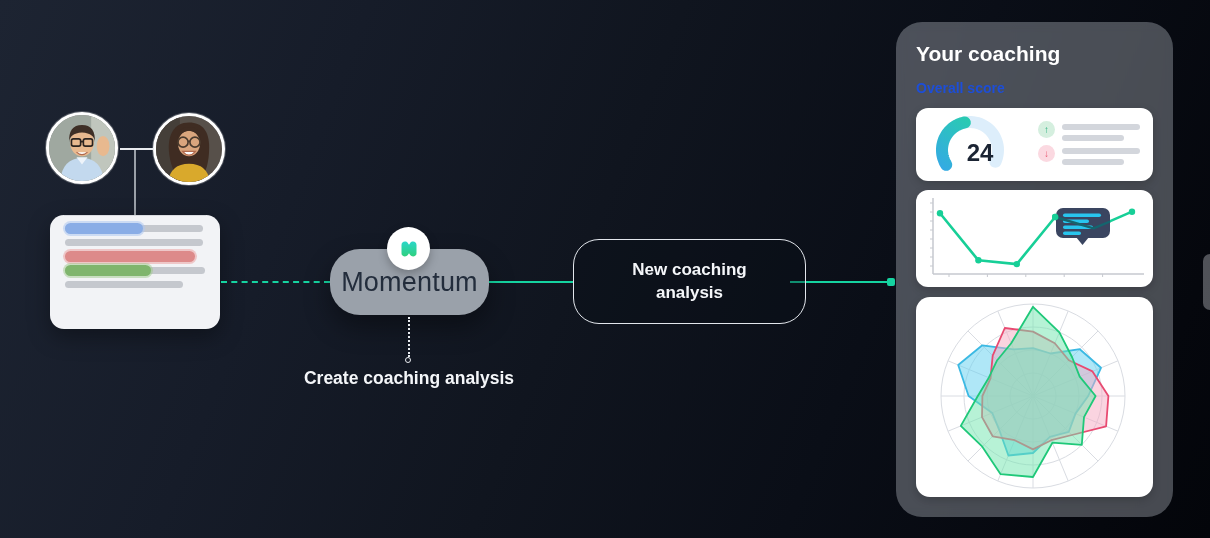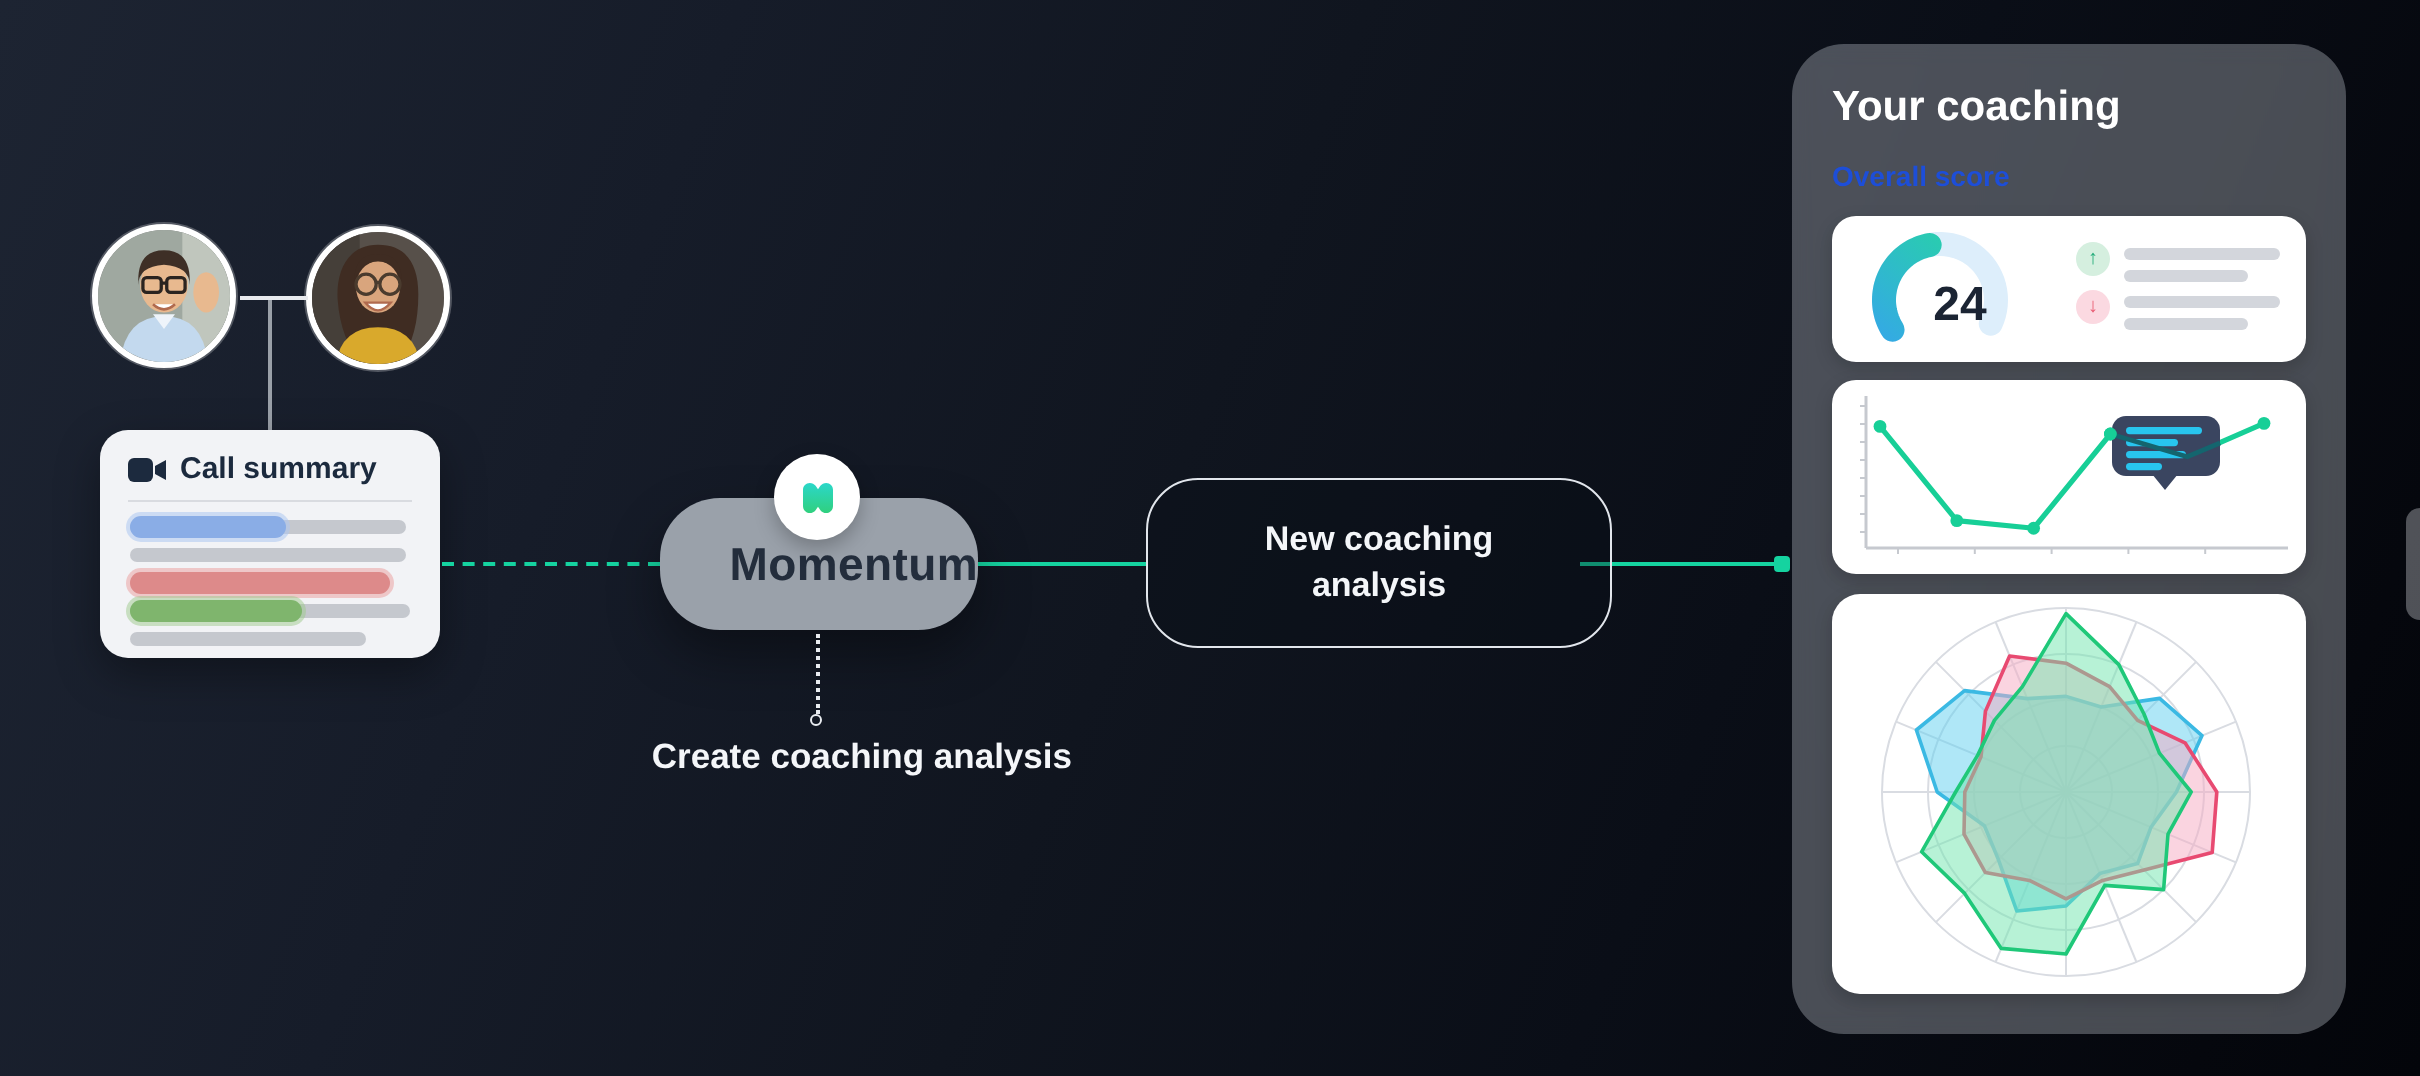--- a/index.html
+++ b/index.html
@@ -39,31 +39,31 @@
                border-top:2px dashed var(--accent,#15d3a0); }
   .solid-line { position:absolute; height:2px; background:var(--accent,#15d3a0); top:281px; }
   #line1 { left:489px; width:84px; }
   #line2 { left:790px; width:101px; }
   .end-dot { position:absolute; left:887px; top:278px; width:8px; height:8px;
              border-radius:2px; background:var(--accent,#15d3a0); }
 
   
   .momentum { position:absolute; left:330px; top:249px; width:159px; height:66px;
               background:var(--momentum-bg,#9aa1aa); border-radius:30px;
-              display:flex; align-items:center; justify-content:flex-end;
-              color:#232d3c; font-size:23px; font-weight:700; letter-spacing:.2px;
+              display:flex; align-items:center; justify-content:center;
+              color:#232d3c; font-size:27px; font-weight:400; letter-spacing:.2px;
               box-shadow:0 12px 26px rgba(0,0,0,.38); }
   .logo-circle { position:absolute; left:387px; top:227px; width:43px; height:43px;
                  background:#fff; border-radius:50%; display:flex; align-items:center; justify-content:center;
                  box-shadow:0 4px 10px rgba(0,0,0,.25); }
   .dot-line { position:absolute; left:408px; top:317px; height:40px; width:0;
               border-left:2px dotted #e9ecf0; }
   .dot-end { position:absolute; left:405px; top:357px; width:6px; height:6px;
              border:1.5px solid #e9ecf0; border-radius:50%; }
-  .action-label { position:absolute; left:316px; top:368px; width:220px; text-align:right;
+  .action-label { position:absolute; left:299px; top:368px; width:220px; text-align:center;
                   color:#f4f6f9; font-size:17.5px; font-weight:700; }
 
   
   .analysis { position:absolute; left:573px; top:239px; width:233px; height:85px;
               border:1.5px solid #e2e6ec; border-radius:26px; background:rgba(10,14,22,.35);
               display:flex; align-items:center; justify-content:center; text-align:center;
               color:#f4f6f9; font-size:17px; font-weight:700; line-height:1.3; }
   .analysis span { display:block; max-width:150px; }
 
   
@@ -122,27 +122,20 @@
       <circle cx="42.5" cy="28.5" r="5.5" fill="none" stroke="#4a3b2e" stroke-width="1.8"></circle>
       <line x1="35" y1="27.5" x2="37" y2="27.5" stroke="#4a3b2e" stroke-width="1.8"></line>
       <path d="M29,38.5 Q36,47 43,38.5 Z" fill="#fdfdfd" stroke="#b06a4e" stroke-width="1.3"></path>
       <path d="M13,72 Q16,52 36,52 Q56,52 59,72 Z" fill="#d9a92c"></path>
     </svg>
   </div>
   <div class="conn-h"></div>
   <div class="conn-v"></div>
 
   <div class="call-card">
-    <div class="call-head">
-      <svg width="19" height="12" viewBox="0 0 19 12">
-        <rect x="0" y="0" width="12.5" height="12" rx="3" fill="#1c2a3e"></rect>
-        <path d="M13.5,4 L19,1 V11 L13.5,8 Z" fill="#1c2a3e"></path>
-      </svg>
-      <span>Call summary</span>
-    </div>
     <div class="call-div"></div>
     <div class="bars">
       <div class="bar-row">
           <div class="track" style="width:138px"></div>
           <div class="pill blue" style="width:78px"></div>
         </div>
       <div class="bar-row">
           <div class="track" style="width:138px"></div>
         </div>
       <div class="bar-row">

